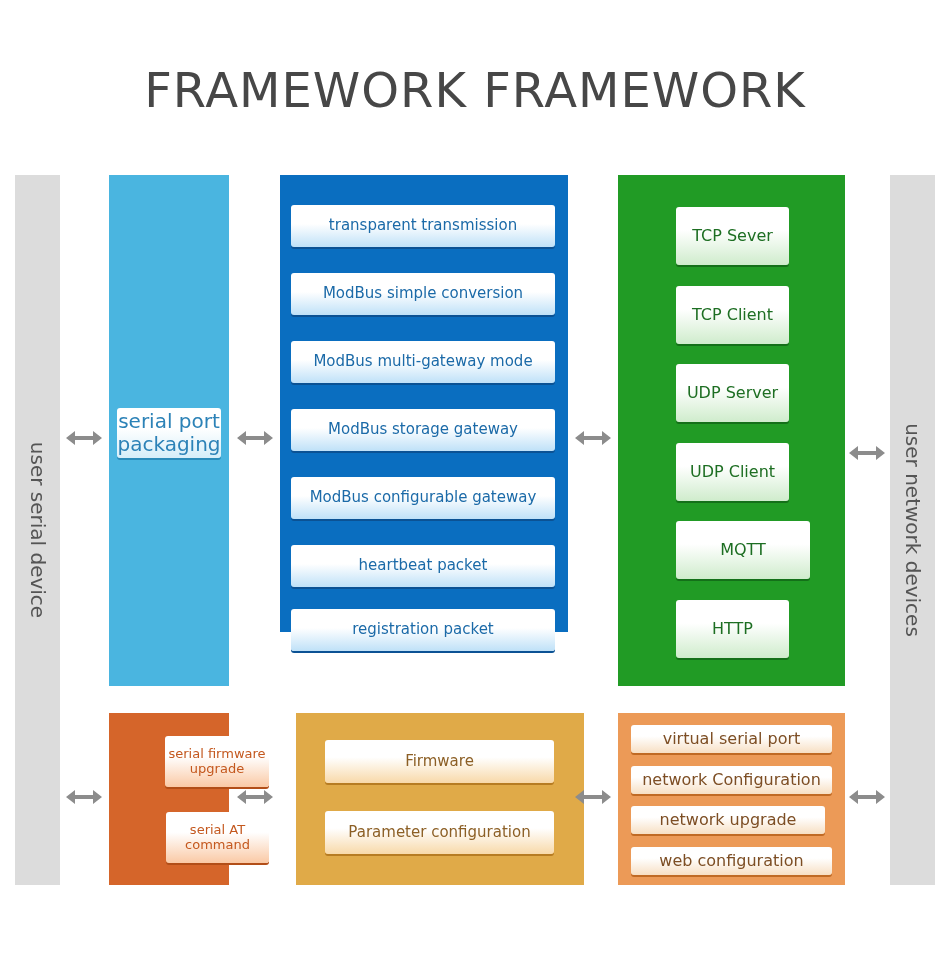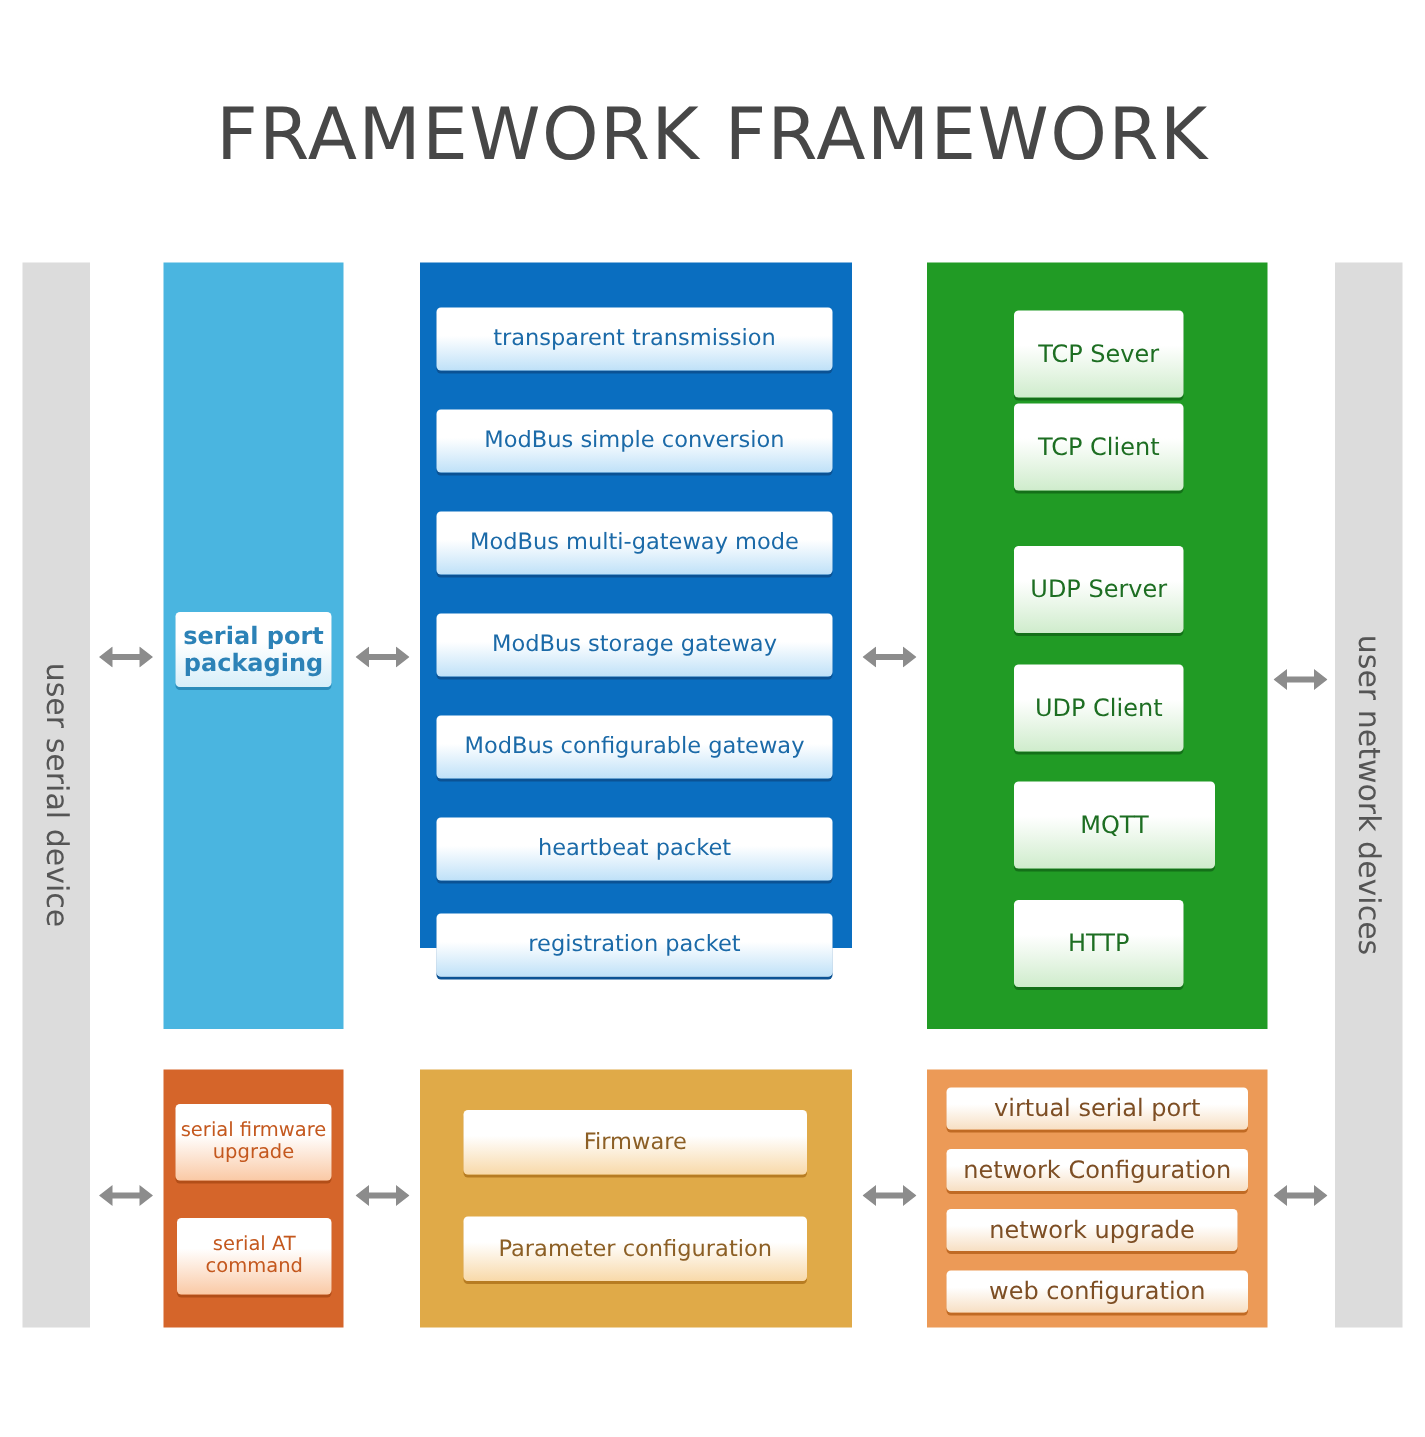--- a/index.html
+++ b/index.html
@@ -14,24 +14,24 @@
   .col{position:absolute;}
   .box{position:absolute;display:flex;align-items:center;justify-content:center;text-align:center;border-radius:3px;box-sizing:border-box;line-height:1.15;}
   .blue-lt{background:#4ab5e0;}
   .blue-dk{background:#0a6ec0;}
   .green{background:#219b25;}
   .orange-dk{background:#d5652a;}
   .gold{background:#e0aa48;}
   .orange-lt{background:#ec9a57;}
   .b-blue{background:linear-gradient(#ffffff 45%,#bfe1f8);color:#1b6aa8;box-shadow:0 2px 0 #0b5294;font-size:15px;}
   .b-green{background:linear-gradient(#ffffff 40%,#cfeccc);color:#1d6e22;box-shadow:0 2px 0 #147019;font-size:16px;}
-  .b-orange{background:linear-gradient(#ffffff 40%,#fac9a5);color:#c4581e;box-shadow:0 2px 0 #b24e18;font-size:13px;}
+  .b-orange{background:linear-gradient(#ffffff 40%,#fac9a5);color:#c4581e;box-shadow:0 2px 0 #b24e18;font-size:13px;margin-left:48px;}
   .b-gold{background:linear-gradient(#ffffff 40%,#f8d9a9);color:#8c5f25;box-shadow:0 2px 0 #b77c22;font-size:15px;}
   .b-cream{background:linear-gradient(#ffffff 40%,#f7dfc3);color:#7d4e24;box-shadow:0 2px 0 #c06a24;font-size:16px;}
-  .b-lightblue{background:linear-gradient(#ffffff 40%,#d6eef9);color:#2c82b7;box-shadow:0 2px 0 #2b8cba;font-size:16px;font-weight:bold;}
+  .b-lightblue{background:linear-gradient(#ffffff 40%,#d6eef9);color:#2c82b7;box-shadow:0 2px 0 #2b8cba;font-size:20px;}
   .arrow{position:absolute;width:36px;height:14px;}
 </style>
 </head>
 <body>
 
 <div class="title">FRAMEWORK FRAMEWORK</div>
 
 <div class="side" id="left-side">
   <div class="lbl">user serial device</div>
 </div>
@@ -49,35 +49,35 @@
   <div class="box b-blue" style="left:11px;top:98px;width:264px;height:42px;">ModBus simple conversion</div>
   <div class="box b-blue" style="left:11px;top:166px;width:264px;height:42px;">ModBus multi-gateway mode</div>
   <div class="box b-blue" style="left:11px;top:234px;width:264px;height:42px;">ModBus storage gateway</div>
   <div class="box b-blue" style="left:11px;top:302px;width:264px;height:42px;">ModBus configurable gateway</div>
   <div class="box b-blue" style="left:11px;top:370px;width:264px;height:42px;text-align:right;">heartbeat packet</div>
   <div class="box b-blue" style="left:11px;top:434px;width:264px;height:42px;">registration packet</div>
 </div>
 
 <div class="col green" style="left:618px;top:175px;width:227px;height:511px;">
   <div class="box b-green" style="left:58px;top:32px;width:113px;height:58px;">TCP  Sever</div>
-  <div class="box b-green" style="left:58px;top:94px;width:113px;height:58px;">TCP  Client</div>
+  <div class="box b-green" style="left:58px;top:111px;width:113px;height:58px;">TCP  Client</div>
   <div class="box b-green" style="left:58px;top:189px;width:113px;height:58px;">UDP Server</div>
   <div class="box b-green" style="left:58px;top:268px;width:113px;height:58px;">UDP Client</div>
   <div class="box b-green" style="left:58px;top:346px;width:134px;height:58px;">MQTT</div>
   <div class="box b-green" style="left:58px;top:425px;width:113px;height:58px;">HTTP</div>
 </div>
 
 <div class="col orange-dk" style="left:109px;top:713px;width:120px;height:172px;">
   <div class="box b-orange" style="left:8px;top:23px;width:104px;height:51px;white-space:pre-line;">serial firmware
 upgrade</div>
   <div class="box b-orange" style="left:9px;top:99px;width:103px;height:51px;white-space:pre-line;">serial  AT
 command</div>
 </div>
 
-<div class="col gold" style="left:280px;top:713px;width:288px;height:172px;">
+<div class="col gold" style="left:296px;top:713px;width:288px;height:172px;">
   <div class="box b-gold" style="left:29px;top:27px;width:229px;height:43px;">Firmware</div>
   <div class="box b-gold" style="left:29px;top:98px;width:229px;height:43px;">Parameter configuration</div>
 </div>
 
 <div class="col orange-lt" style="left:618px;top:713px;width:227px;height:172px;">
   <div class="box b-cream" style="left:13px;top:12px;width:201px;height:28px;">virtual serial port</div>
   <div class="box b-cream" style="left:13px;top:53px;width:201px;height:28px;">network Configuration</div>
   <div class="box b-cream" style="left:13px;top:93px;width:194px;height:28px;">network upgrade</div>
   <div class="box b-cream" style="left:13px;top:134px;width:201px;height:28px;">web configuration</div>
 </div>

